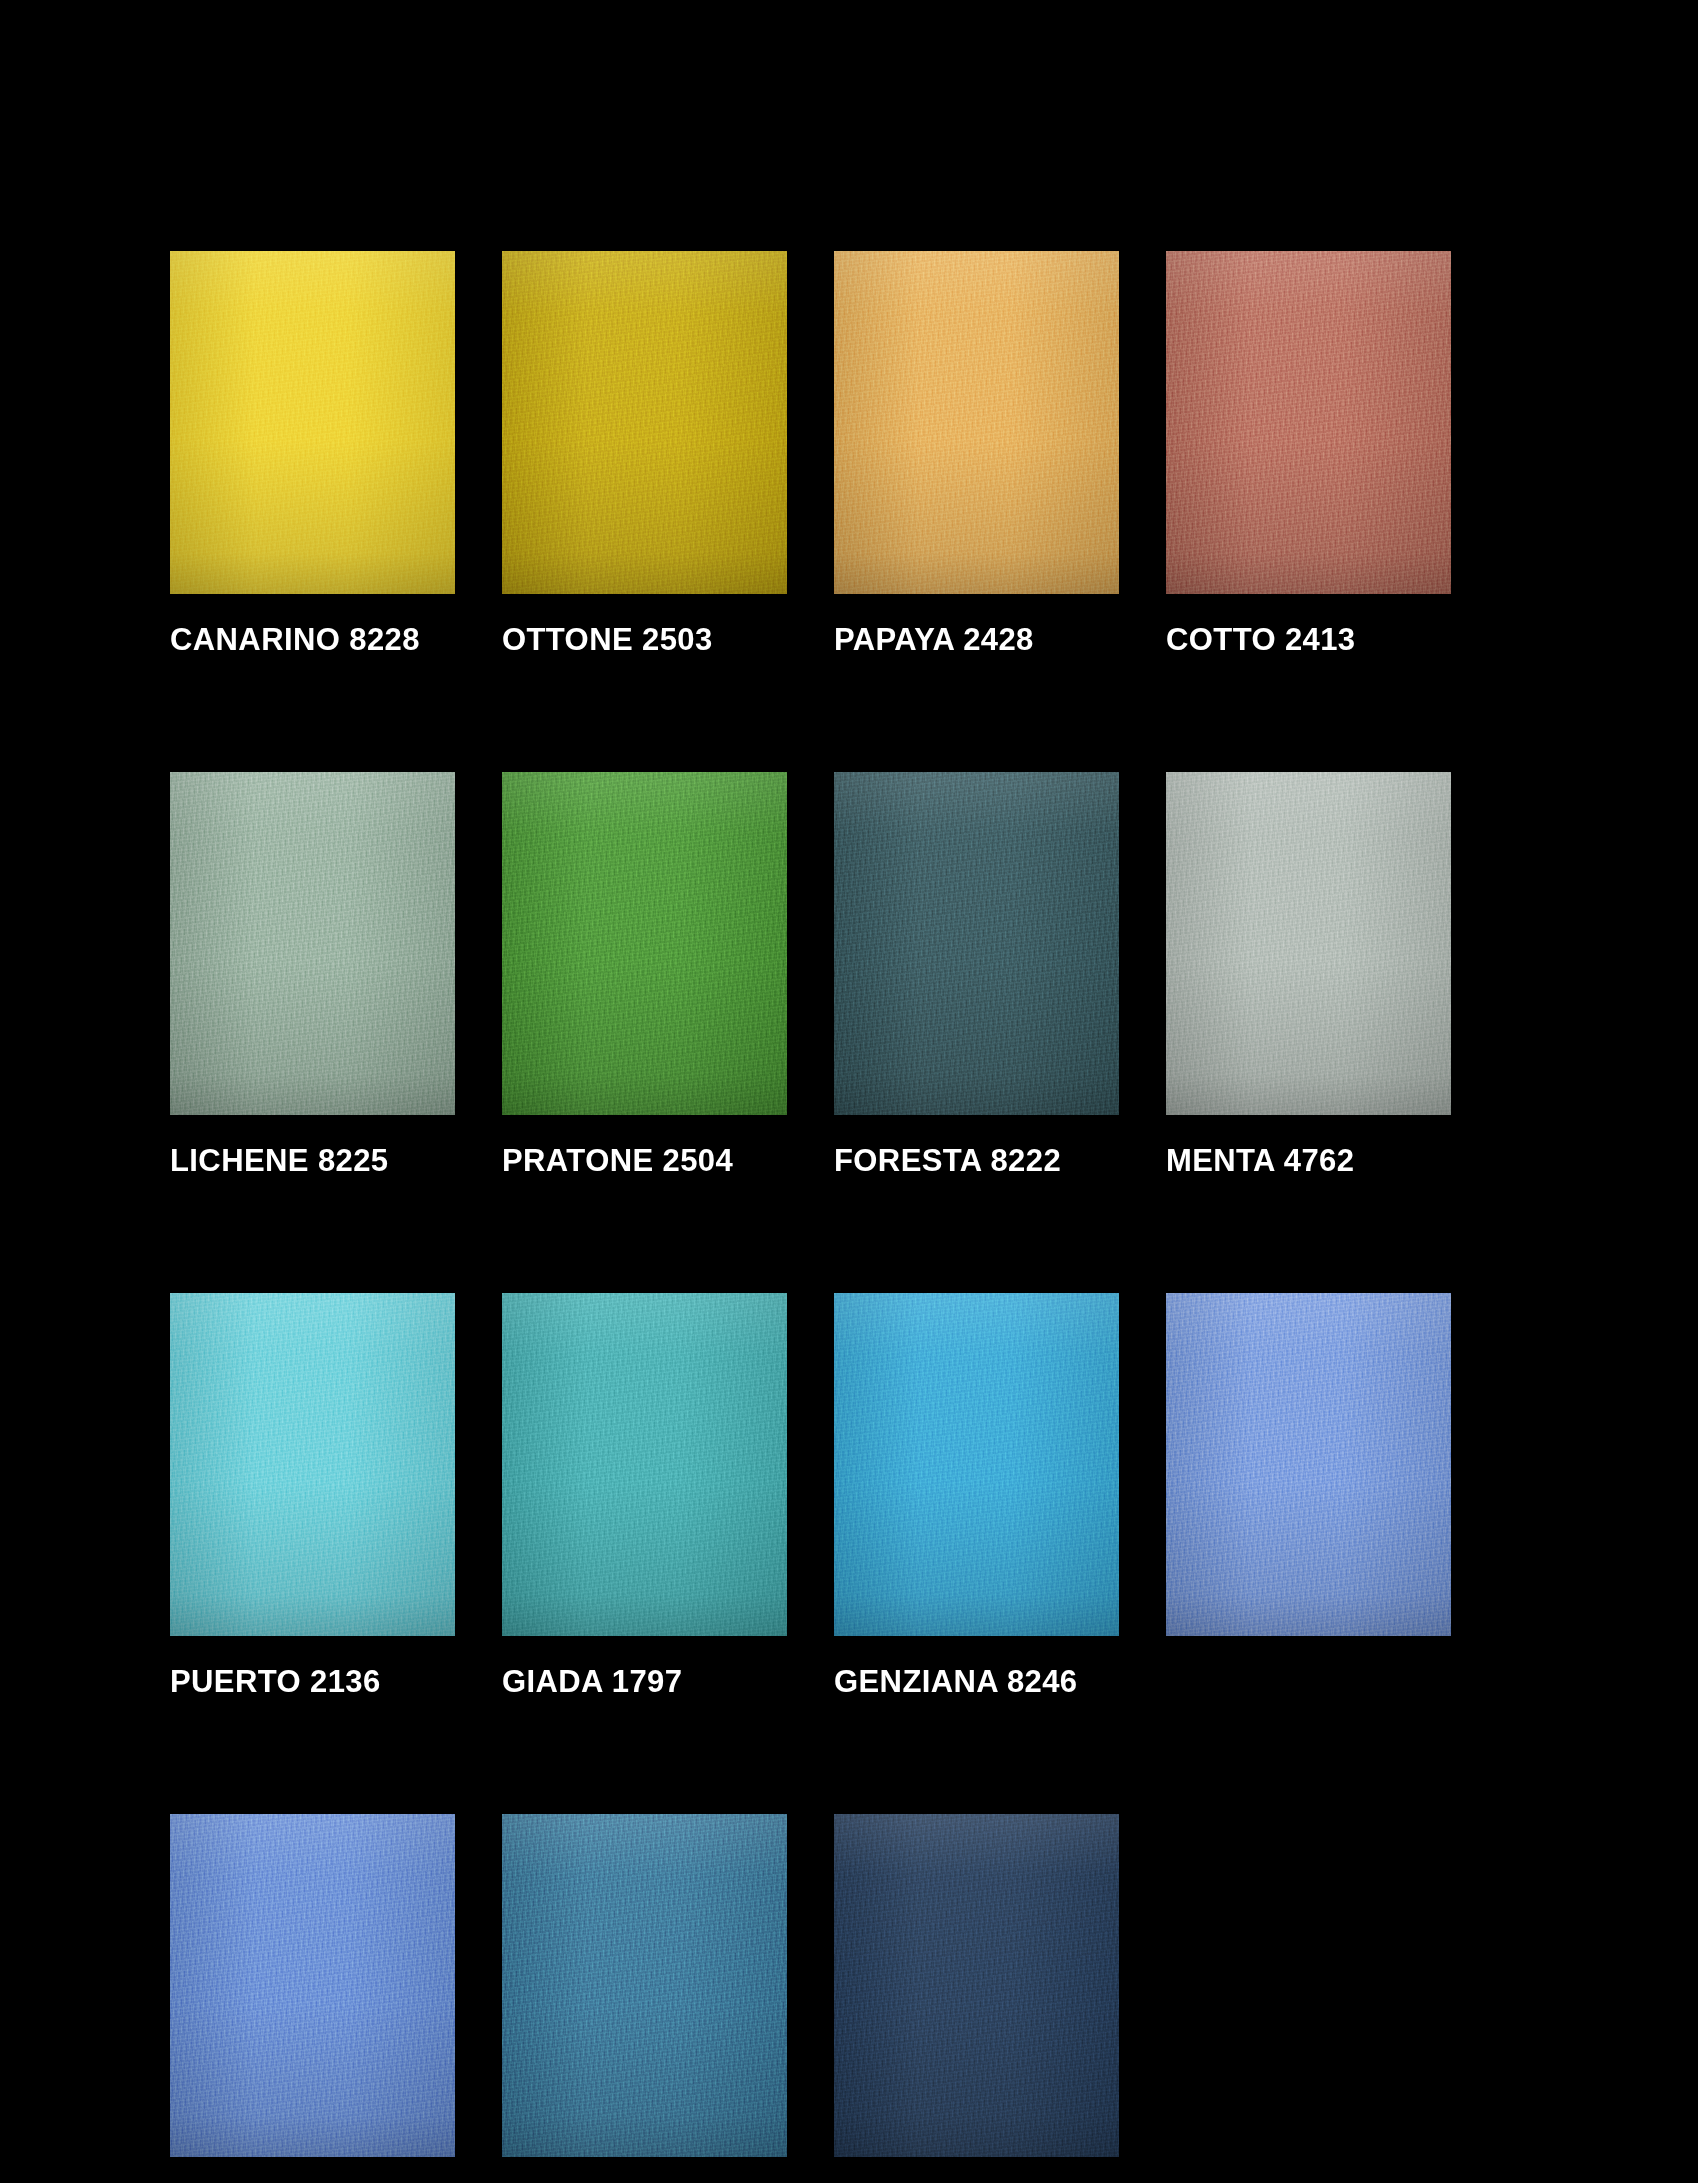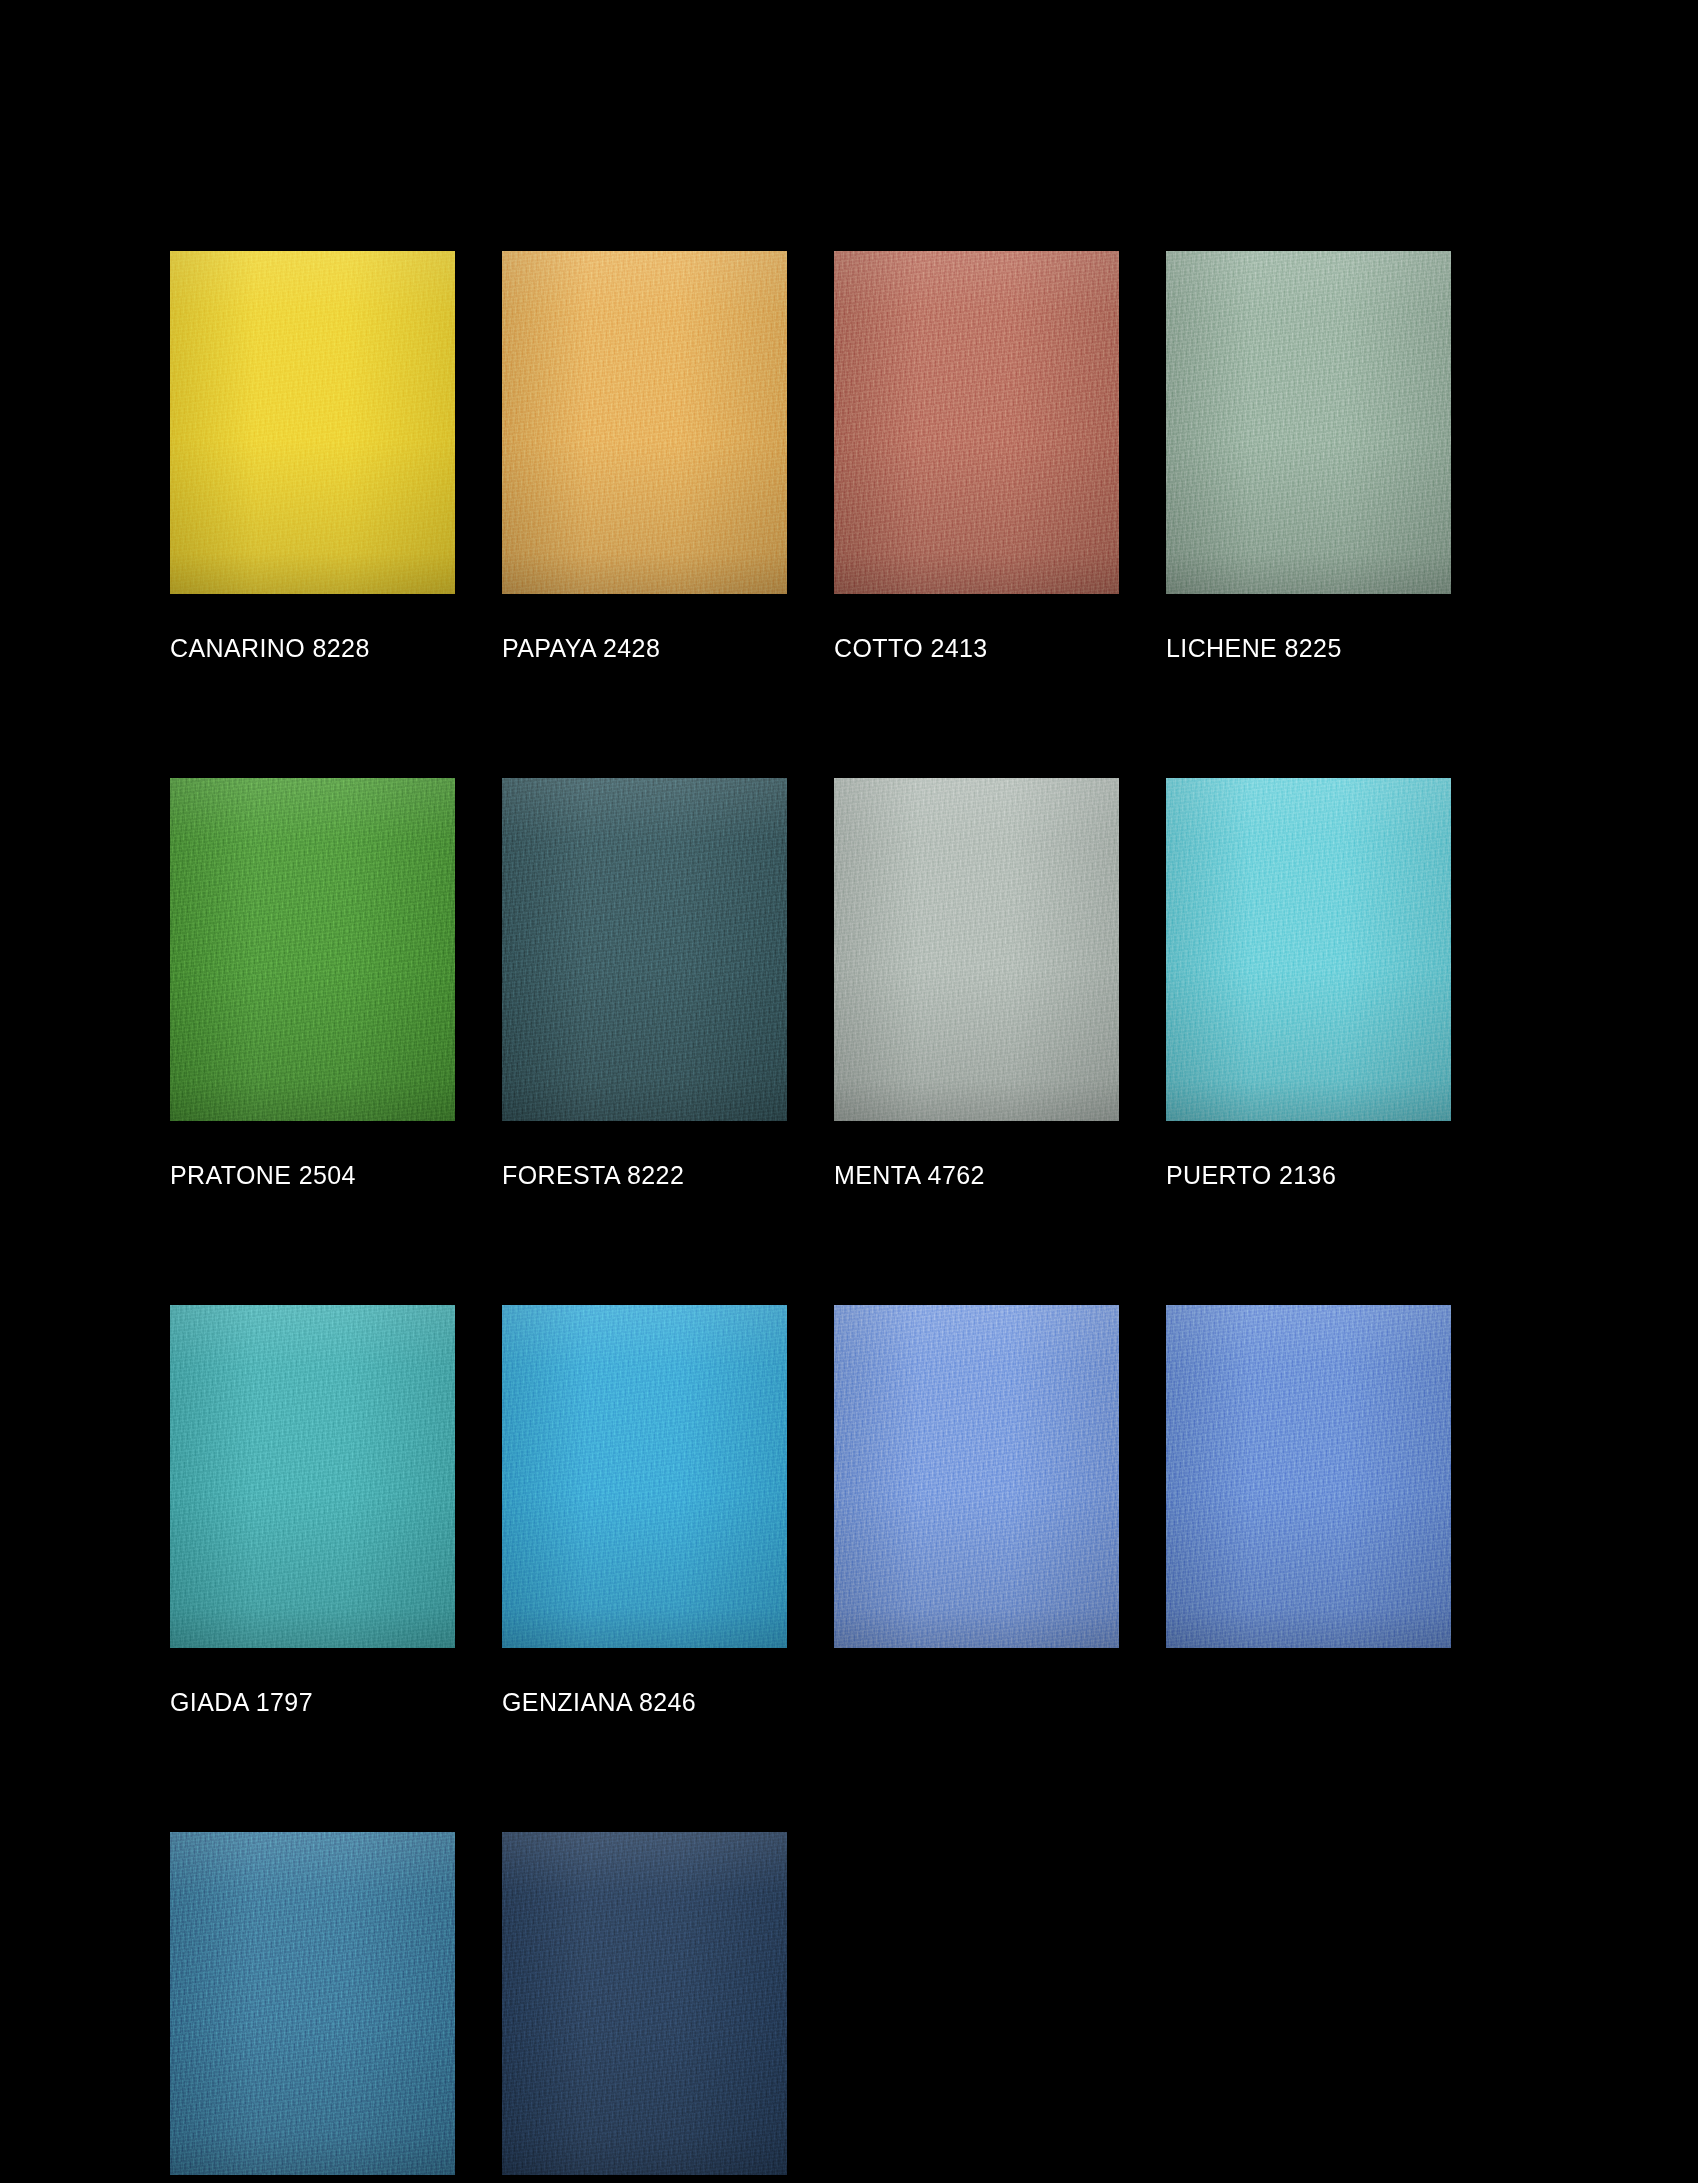--- a/index.html
+++ b/index.html
@@ -96,37 +96,41 @@
         rgba(0,0,0,0.22) 100%),
       linear-gradient(to right,
         rgba(0,0,0,0.10) 0%,
         rgba(255,255,255,0.04) 30%,
         rgba(255,255,255,0.03) 62%,
         rgba(0,0,0,0.09) 100%);
     pointer-events:none;
   }
 
   .swatch-label{
-    margin-top:42px;
+    margin-top:30px;
     color:var(--label-color);
-    font-size:25px;
+    font-size:31px;
     line-height:1;
     letter-spacing:0.4px;
     white-space:nowrap;
-    font-weight:400;
+    font-weight:700;
   }
 </style>
 </head>
 <body>
 
 <div class="sheet">
   <div class="swatch-grid">
       <div class="swatch-cell">
         <div class="swatch-chip" style="background-color: rgb(239, 213, 51);"></div>
         <div class="swatch-label">CANARINO 8228</div>
+      </div>
+      <div class="swatch-cell">
+        <div class="swatch-chip" style="background-color: rgb(201, 174, 20);"></div>
+        <div class="swatch-label">OTTONE 2503</div>
       </div>
       <div class="swatch-cell">
         <div class="swatch-chip" style="background-color: rgb(232, 180, 94);"></div>
         <div class="swatch-label">PAPAYA 2428</div>
       </div>
       <div class="swatch-cell">
         <div class="swatch-chip" style="background-color: rgb(188, 115, 98);"></div>
         <div class="swatch-label">COTTO 2413</div>
       </div>
       <div class="swatch-cell">

